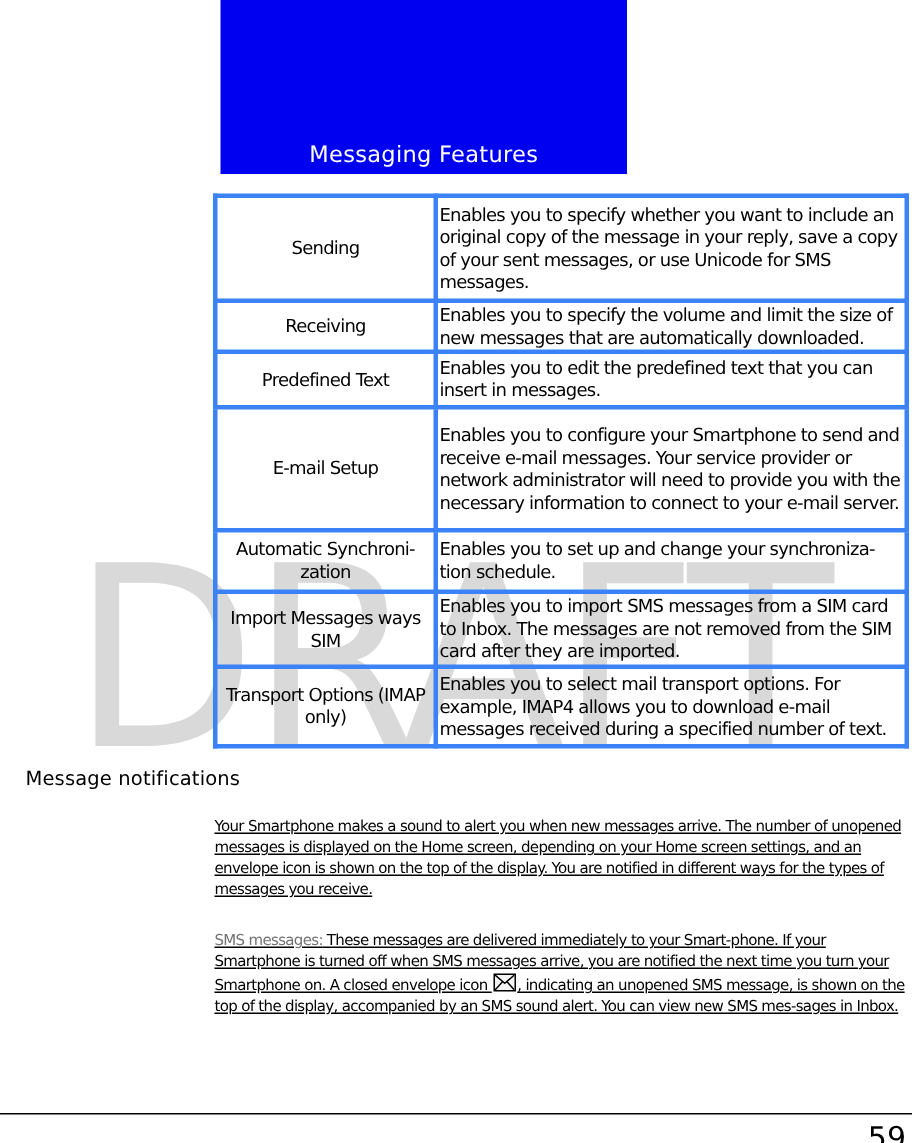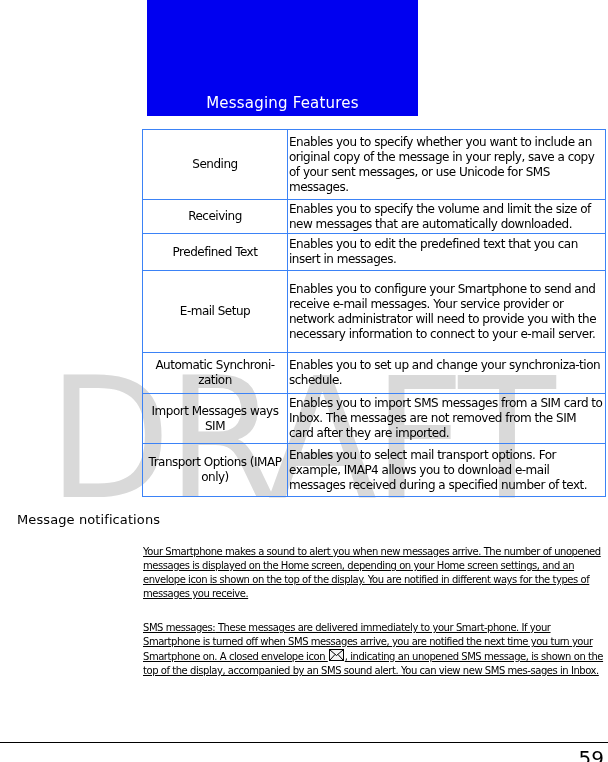--- a/index.html
+++ b/index.html
@@ -21,34 +21,34 @@
     .banner-title {
       position: absolute; left: 0; right: 0; bottom: 4px; text-align: center;
       color: #ffffff; font-size: 15px; letter-spacing: 0.2px;
     }
     table.features {
       position: absolute; left: 142px; top: 129px; width: 464px;
       border-collapse: collapse; z-index: 1;
       font-family: "DejaVu Sans", sans-serif; font-size: 12px; line-height: 15px;
       letter-spacing: -0.5px;
     }
-    table.features td { border: 1px solid #3b82f6; vertical-align: middle; padding: 0 2px; }
+    table.features td { border: 3px solid #3b82f6; vertical-align: middle; padding: 0 2px; }
     table.features td.name { width: 140px; text-align: center; }
     table.features td.desc { text-align: left; padding-left: 1px; }
     .section-heading {
       position: absolute; left: 17px; top: 512px; font-size: 13px;
       letter-spacing: 0.1px; z-index: 1;
     }
     .body-text {
       position: absolute; left: 143px; width: 463px; font-size: 10px; line-height: 14px;
       letter-spacing: -0.45px; z-index: 1; text-decoration: underline;
     }
     .p1 { top: 545px; }
     .p2 { top: 621px; }
-    .term { color: #000000; }
+    .term { color: #737373; }
     .envelope {
       display: inline-block; width: 13px; height: 10px; vertical-align: -1px;
       border: 1px solid #000; background: #f4f4f4; position: relative; margin: 0 1px;
     }
     .envelope svg { position: absolute; left: 0; top: 0; }
     .footer-rule {
       position: absolute; left: 0; top: 742px; width: 608px; height: 1px; background: #000;
     }
     .page-number {
       position: absolute; right: 4px; top: 746px; font-size: 20px;

